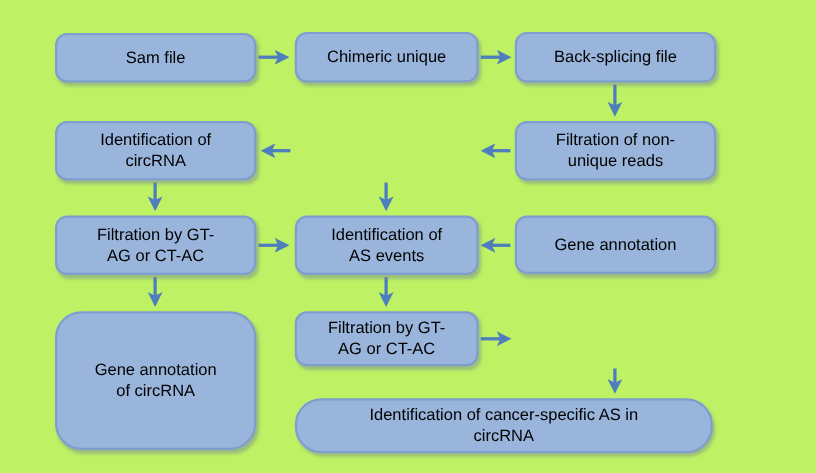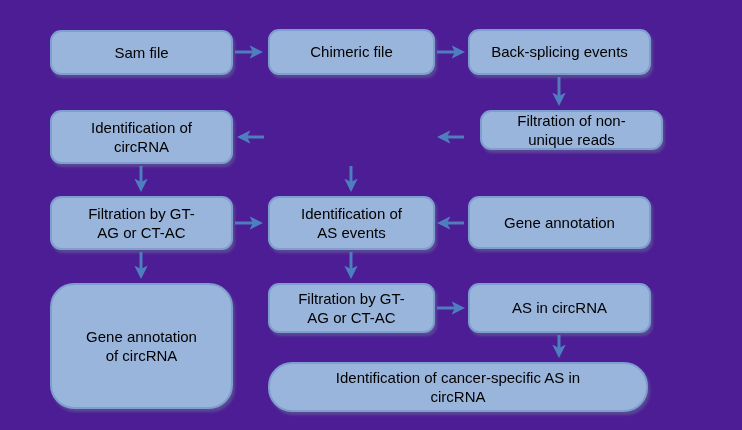--- a/index.html
+++ b/index.html
@@ -5,21 +5,21 @@
   html, body {
     margin: 0;
     padding: 0;
     background: #ffffff;
     font-family: "Liberation Sans", sans-serif;
   }
   #canvas {
     position: relative;
     width: 742px;
     height: 430px;
-    background: #4c1d95;
+    background: #bef264;
     overflow: hidden;
   }
   .node {
     position: absolute;
     box-sizing: border-box;
     background: #9ab5db;
     border: 2px solid #7e9ecf;
     border-radius: 11px;
     box-shadow: 2px 3px 3px rgba(110, 125, 150, 0.45);
     display: flex;
@@ -65,43 +65,42 @@
     <line x1="235" y1="223" x2="259" y2="223" marker-end="url(#ah)"></line>
     <line x1="464" y1="223" x2="441" y2="223" marker-end="url(#ah)"></line>
     <line x1="141" y1="252" x2="141" y2="275" marker-end="url(#ah)"></line>
     <line x1="351" y1="252" x2="351" y2="275" marker-end="url(#ah)"></line>
     <line x1="437" y1="308" x2="461" y2="308" marker-end="url(#ah)"></line>
     <line x1="559" y1="335" x2="559" y2="354" marker-end="url(#ah)"></line>
   </svg>
 
   <div class="node" style="left:50px;  top:30px;  width:183px; height:45px;">Sam file</div>
 
-  <div class="node" style="left:268px; top:29px;  width:167px; height:46px;">Chimeric file</div>
+  <div class="node" style="left:268px; top:29px;  width:167px; height:46px;">Chimeric unique</div>
 
-  <div class="node" style="left:468px; top:29px;  width:183px; height:46px;">Back-splicing events</div>
+  <div class="node" style="left:468px; top:29px;  width:183px; height:46px;">Back-splicing file</div>
 
   <div class="node" style="left:50px;  top:110px; width:183px; height:54px;">Identification of
 circRNA</div>
 
 
-  <div class="node" style="left:468px; top:110px; width:183px; height:40px;margin-left:12px;">Filtration of non-
+  <div class="node" style="left:468px; top:110px; width:183px; height:54px;">Filtration of non-
 unique reads</div>
 
   <div class="node" style="left:50px;  top:196px; width:183px; height:54px;">Filtration by GT-
 AG or CT-AC</div>
 
   <div class="node" style="left:268px; top:196px; width:167px; height:54px;">Identification of
 AS events</div>
 
   <div class="node" style="left:468px; top:196px; width:183px; height:53px;">Gene annotation</div>
 
   <div class="node big-radius" style="left:50px; top:283px; width:183px; height:126px;">Gene annotation
 of circRNA</div>
 
   <div class="node" style="left:268px; top:283px; width:167px; height:50px;">Filtration by GT-
 AG or CT-AC</div>
 
-  <div class="node" style="left:468px; top:283px; width:183px; height:50px;">AS in circRNA</div>
 
   <div class="node med-radius" style="left:268px; top:362px; width:380px; height:50px;">Identification of cancer-specific AS in
 circRNA</div>
 
 </div>
 
 </body></html>

